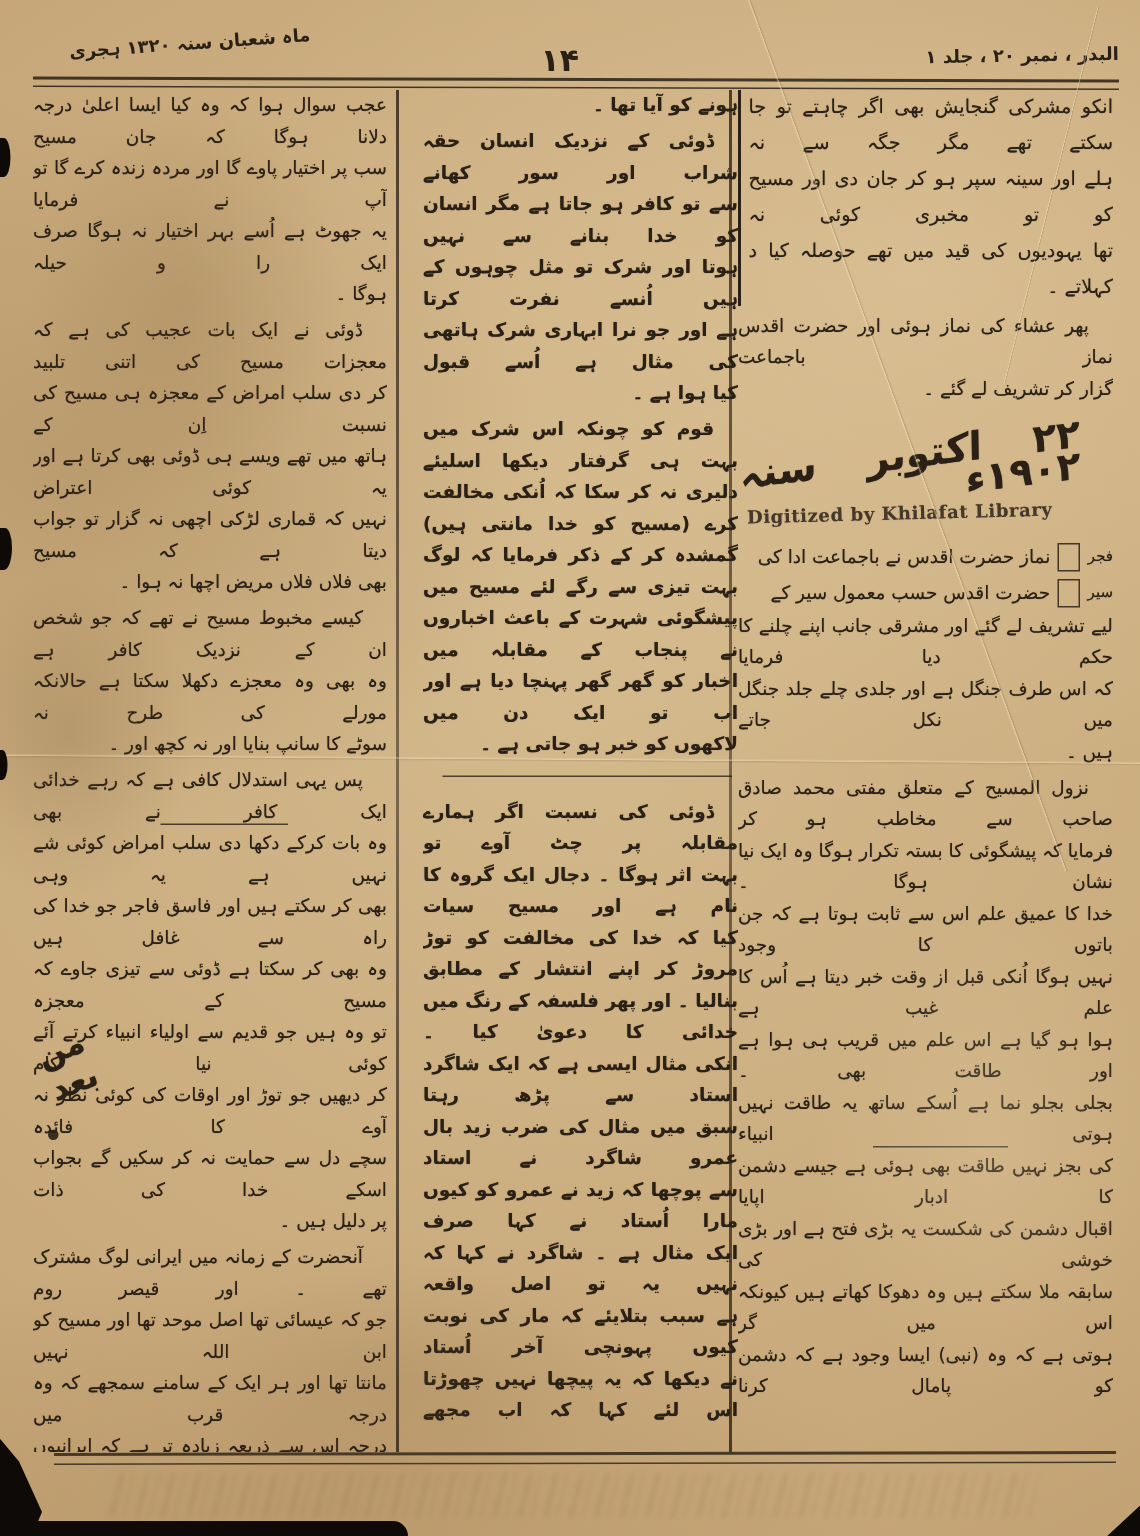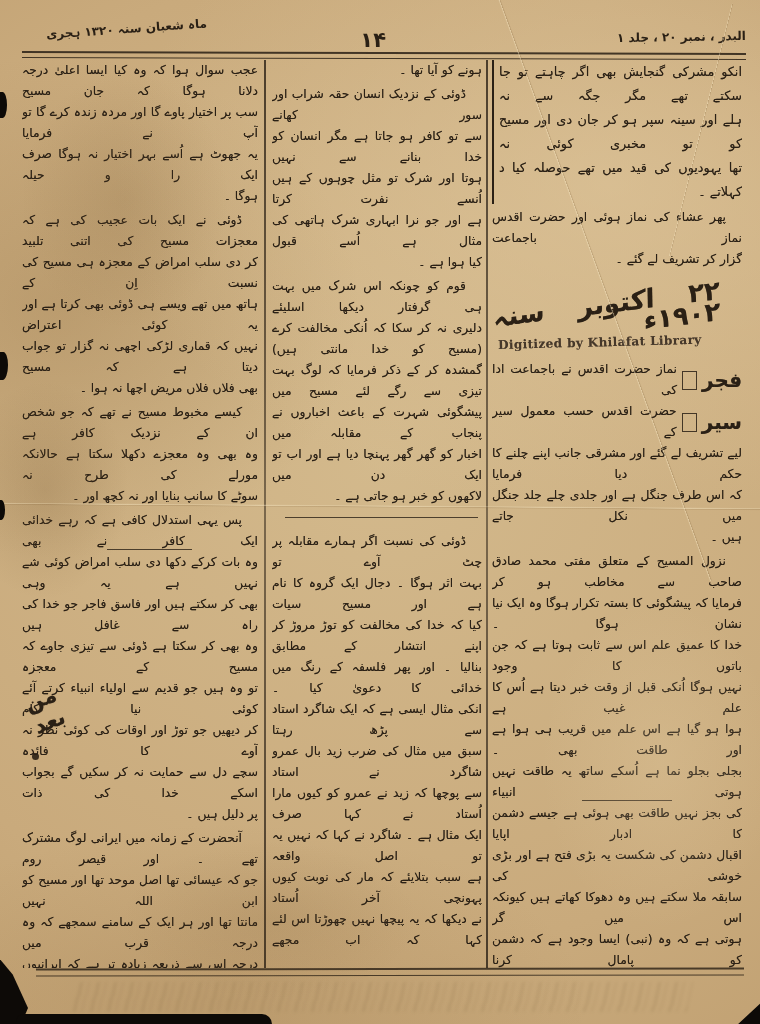--- a/index.html
+++ b/index.html
@@ -26,38 +26,38 @@
     border-top:2px solid var(--ink);border-bottom:1.6px solid var(--ink);opacity:.85;transform:rotate(.15deg);}
   .rule-bottom{position:absolute;left:36px;right:16px;top:968px;height:8px;
     border-top:2.2px solid var(--ink);border-bottom:1.6px solid var(--ink);opacity:.8;transform:rotate(-.1deg);}
   .vrule{position:absolute;top:60px;height:908px;width:1.6px;background:linear-gradient(180deg,var(--ink) 0%,rgba(42,32,21,.65) 50%,var(--ink) 100%);opacity:.8;}
   .vrule1{left:264px;} .vrule2{left:486px;}
   
   .col{position:absolute;top:60px;height:908px;overflow:hidden;direction:rtl;
     font-size:12.3px;line-height:21px;text-align:justify;
     text-shadow:0 0 .6px rgba(42,32,21,.55);}
   .col-right{left:492px;width:250px;}
-  .col-middle{left:272px;width:210px;}
+  .col-middle{left:282px;width:210px;font-weight:bold;}
   .col-left{left:22px;width:236px;}
   .line{position:relative;min-height:21px;text-align:justify;text-align-last:justify;}
   .line.p{margin-top:3px;text-indent:16px;}
   .line.last{text-align-last:right;}
   .line.divider{min-height:21px;}
   .line.divider::after{content:"";position:absolute;right:2%;left:6%;top:10px;border-top:1.6px solid var(--ink);opacity:.8;}
   .line.ul-black::after{content:"";position:absolute;right:28%;width:36%;bottom:2px;height:1.5px;background:var(--ink);opacity:.8;}
   .bracketed{border-left:2px solid var(--ink);padding-left:5px;line-height:24px;}
   .bracketed .line{min-height:24px;font-size:12.8px;}
   
   .date-heading{direction:rtl;font-size:26px;font-weight:bold;letter-spacing:1px;
     margin:10px 22px 0 0;height:52px;transform:rotate(-7deg) skewX(-6deg);transform-origin:right center;}
   .stamp{direction:ltr;text-align:left;font-family:"DejaVu Serif",serif;font-weight:bold;
     font-size:12px;color:var(--stamp-ink);letter-spacing:.4px;margin:0 14px 6px 6px;
     transform:rotate(-1.5deg);text-shadow:0 0 .5px rgba(70,56,42,.5);}
   .marker-row{display:flex;align-items:center;gap:5px;min-height:24px;direction:rtl;}
-  .marker-label{font-weight:bold;font-size:20px;flex:0 0 auto;}
+  .marker-label{font-weight:normal;font-size:10px;flex:0 0 auto;}
   .marker-box{flex:0 0 auto;width:15px;height:19px;border:1.6px solid var(--ink);opacity:.85;}
   .marker-text{flex:1 1 auto;text-align:justify;}
   
   .margin-note{position:absolute;left:2px;top:692px;width:60px;font-size:21px;font-weight:bold;
     direction:rtl;transform:rotate(-22deg);color:var(--ink);text-shadow:0 0 .7px rgba(42,32,21,.6);}
   .margin-dot{position:absolute;left:32px;top:753px;width:7px;height:7px;border-radius:50%;background:var(--ink);opacity:.9;}
   
   .stain{position:absolute;border-radius:50%;pointer-events:none;}
   .stain1{left:20px;top:70px;width:210px;height:260px;background:radial-gradient(ellipse,rgba(118,86,46,.16),transparent 70%);}
   .stain2{left:-40px;top:380px;width:170px;height:220px;background:radial-gradient(ellipse,rgba(110,80,42,.2),transparent 70%);}

